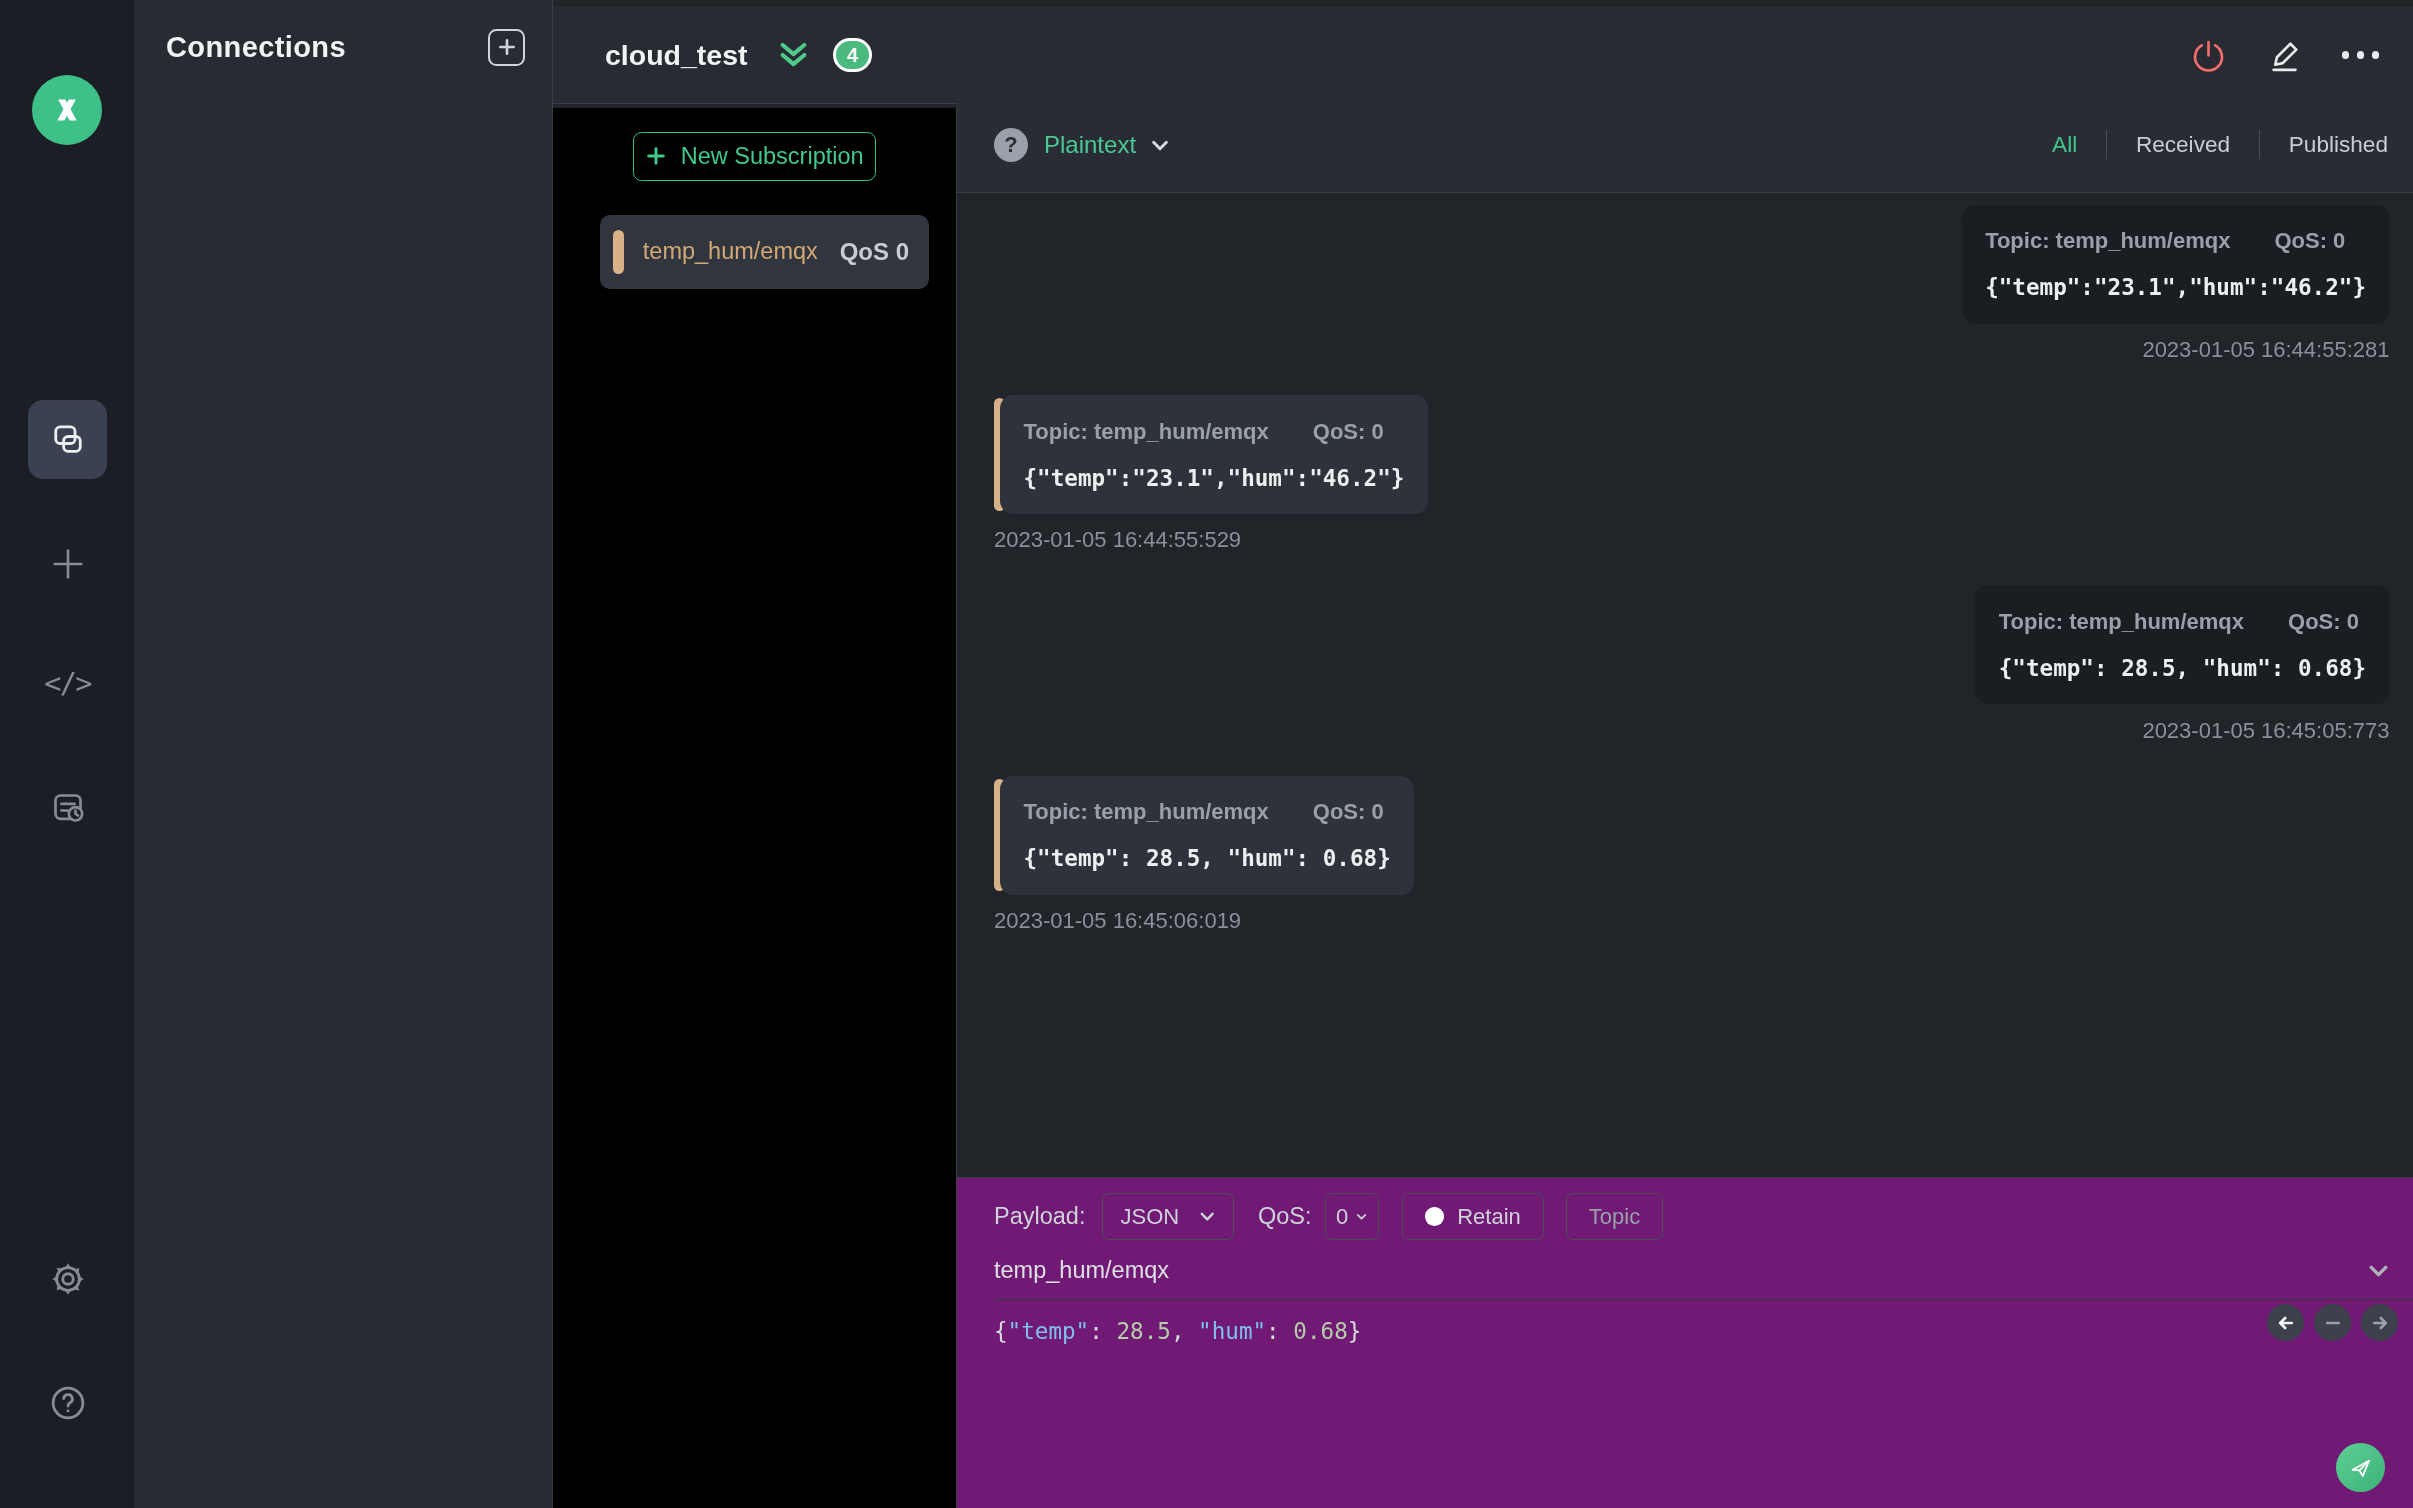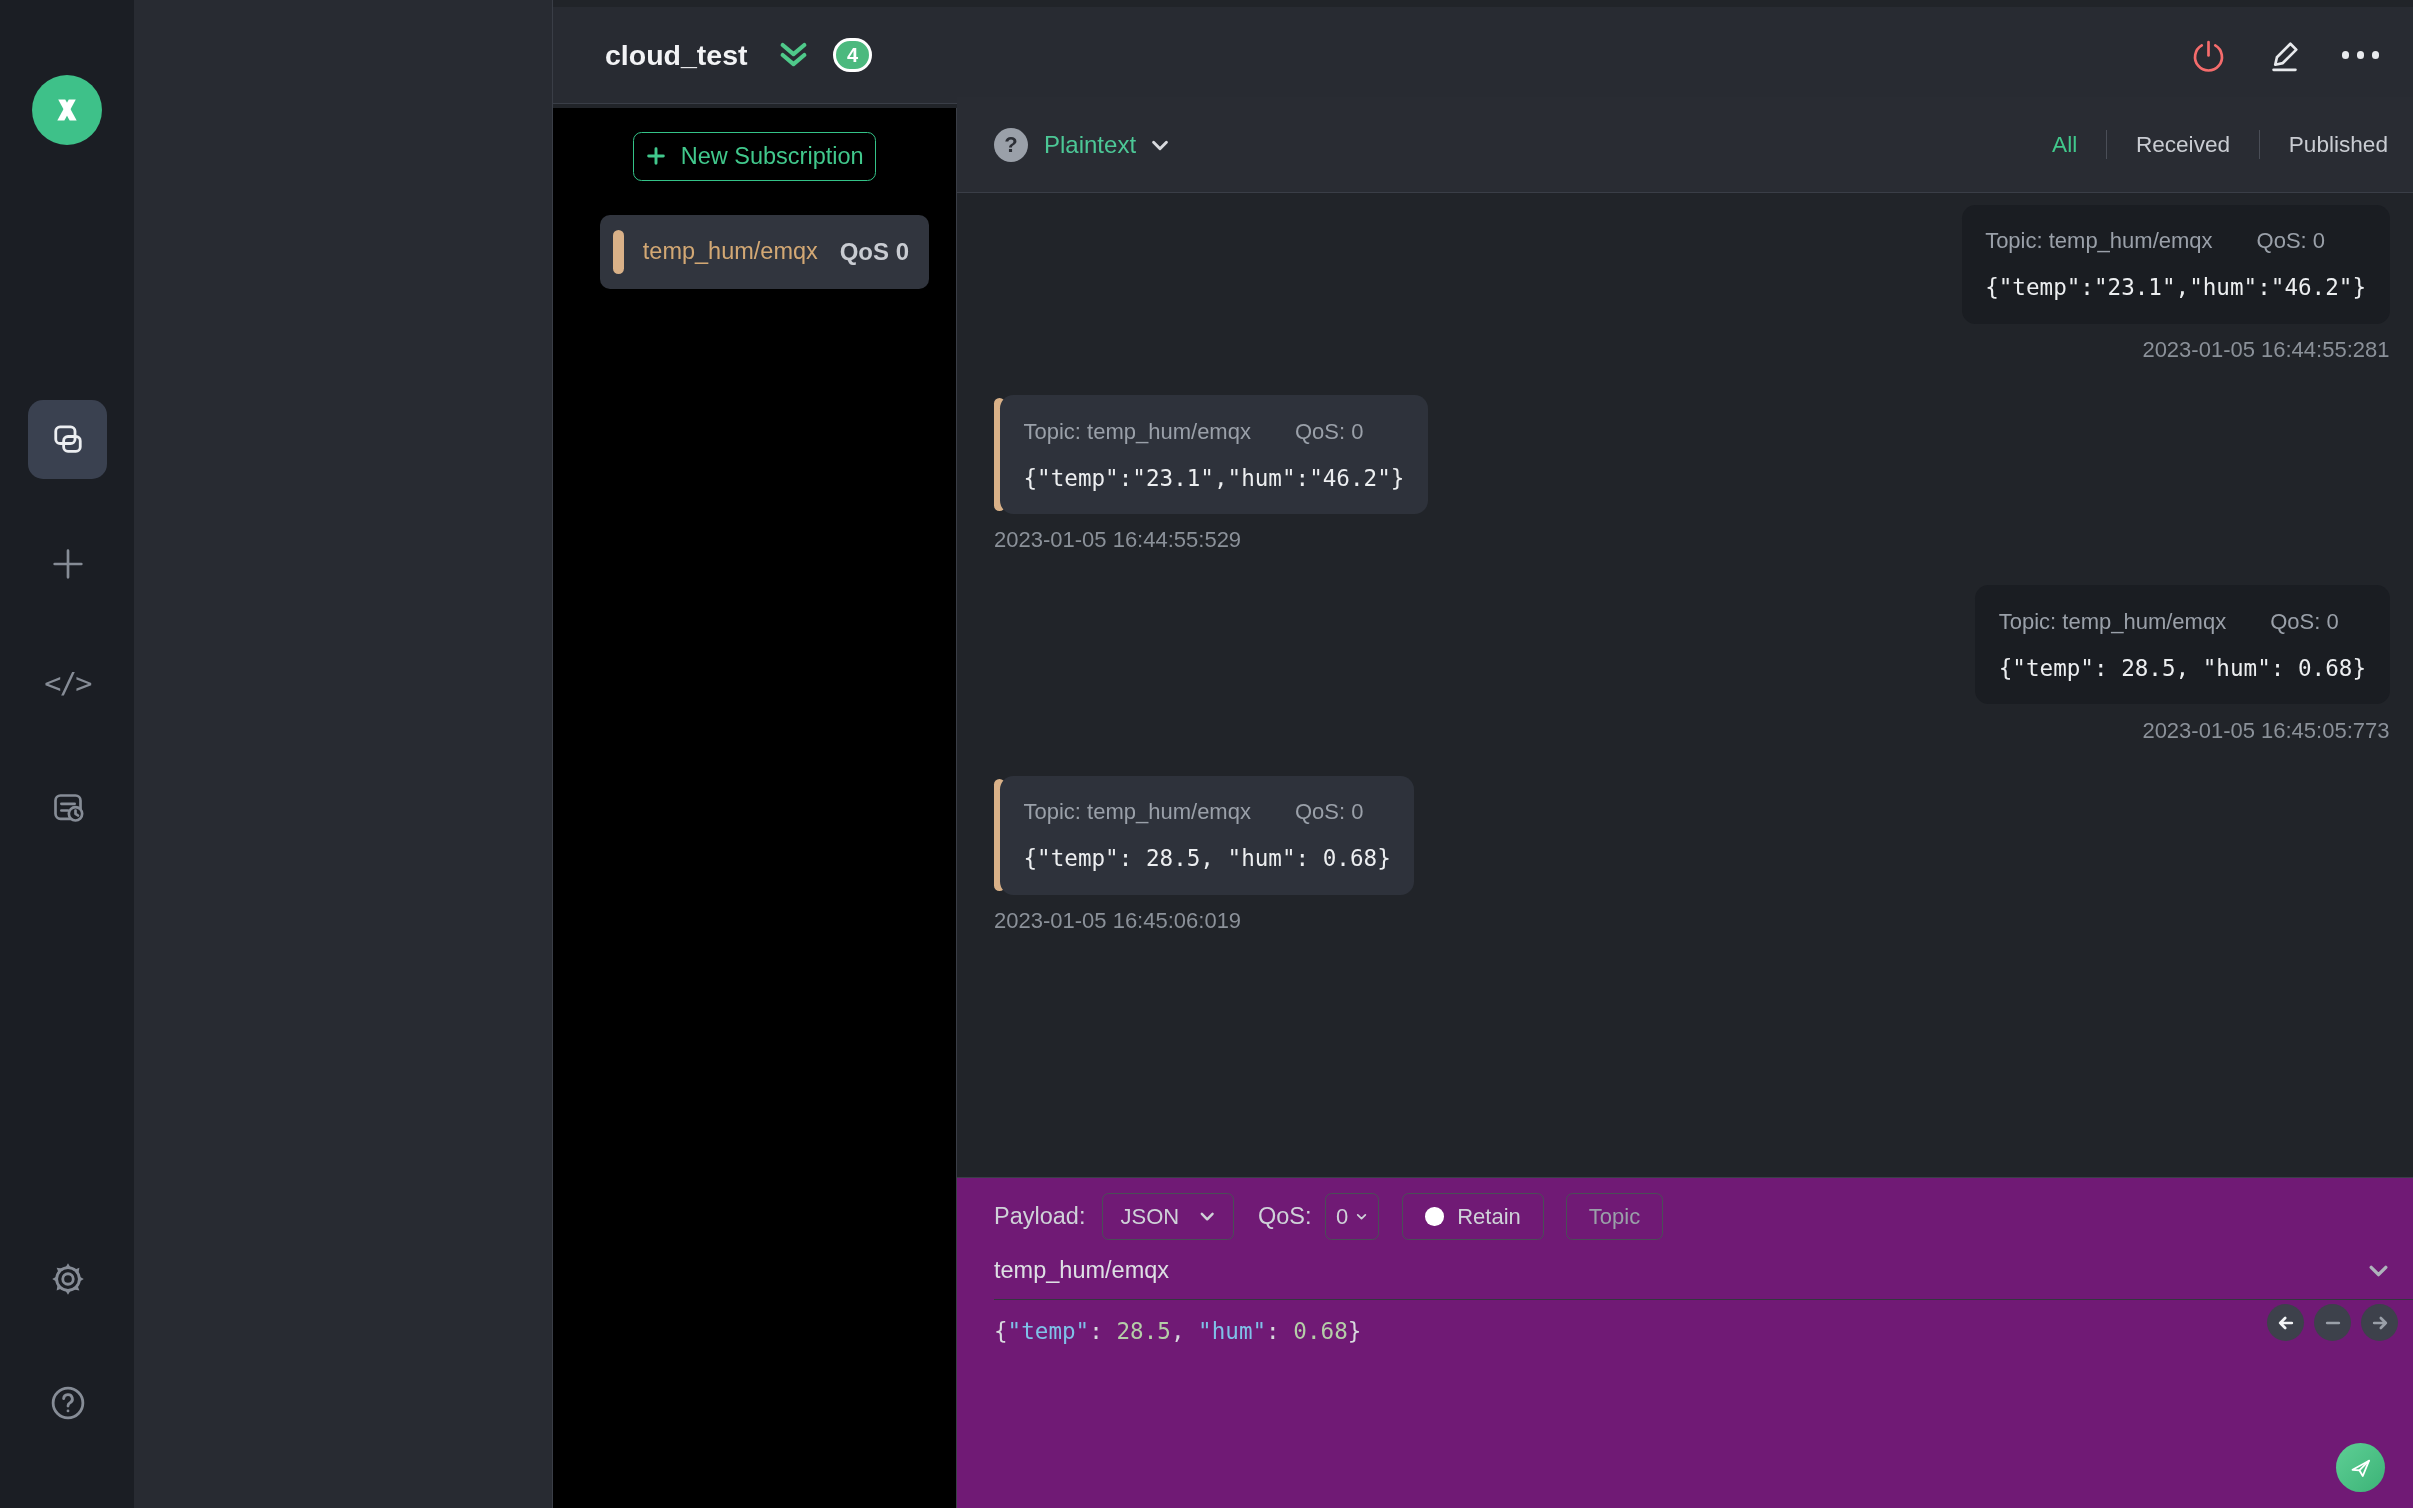--- a/index.html
+++ b/index.html
@@ -50,21 +50,21 @@
   .filters { margin-left:auto; display:flex; align-items:center; gap:28.5px; font-size:22.6px; color:#c9ccd2; }
   .filters .sep { width:1.7px; height:28.5px; background:#4a4e57; }
   .filters .active { color:#41c88c; }
 
   .msg-scroll { flex:1; padding:11.7px 23.5px 0 37px; overflow:hidden; display:flex; flex-direction:column; }
   .msg { display:flex; flex-direction:column; margin-bottom:32px; }
   .msg.publish { align-items:flex-end; }
   .msg.receive { align-items:flex-start; }
   .bubble-row { display:flex; align-items:stretch; }
   .accent-bar { width:11px; border-radius:5.9px; background:#d9b188; margin:3.4px 0; flex:none; }
-  .bubble { border-radius:13.4px; padding:23.5px 23.5px; }
+  .bubble { border-radius:13.4px; padding:23.5px 23.5px;font-weight:bold; }
   .msg.publish .bubble { background:#1a1d22; }
   .msg.receive .bubble { background:#2e323b; margin-left:-5px; }
   .bubble-meta { display:flex; gap:44px; color:#9aa0a9; font-size:22px; }
   .bubble-payload { margin-top:20px; font-family:"DejaVu Sans Mono",monospace; font-size:22.6px; color:#eceef0; white-space:pre; }
   .msg-time { margin-top:13.4px; color:#8b9199; font-size:22px; }
 
   
   .pub-panel { position:relative; flex:none; height:331px; background:#701a75; border-top:1.7px solid #3a3e47; padding-left:37px; }
   .pub-controls { margin-top:15px; display:flex; align-items:center; }
   .pub-label { font-size:23.5px; color:#cfd2d8; }
@@ -130,20 +130,28 @@
     <div class="side-btn" style="top:1363px">
       <svg width="42" height="42" viewBox="0 0 48 48">
         <circle cx="24" cy="24" r="17"></circle>
         <path d="M19 19 a5 5 0 1 1 7 5 c-1.6 .9 -2 2 -2 3.4"></path>
         <circle cx="24" cy="33" r="1.6" fill="currentColor" stroke="none"></circle>
       </svg>
     </div>
   </aside>
 
   <section class="conn-panel">
+    <div class="conn-head">
+      <span class="conn-title">Connections</span>
+      <div class="add-btn">
+        <svg class="stroke-ico" width="20" height="20" viewBox="0 0 24 24">
+          <path d="M12 4 v16 M4 12 h16"></path>
+        </svg>
+      </div>
+    </div>
   </section>
 
   <header class="main-header">
     <span class="conn-title-main">cloud_test</span>
     <svg class="dbl-chevron" width="35" height="34" viewBox="0 0 42 40" fill="none" stroke="#4fc98a" stroke-width="5" stroke-linecap="round" stroke-linejoin="round">
       <path d="M8 8 l13 11 13 -11"></path>
       <path d="M8 20 l13 11 13 -11"></path>
     </svg>
     <span class="badge">4</span>
     <div class="header-actions">

